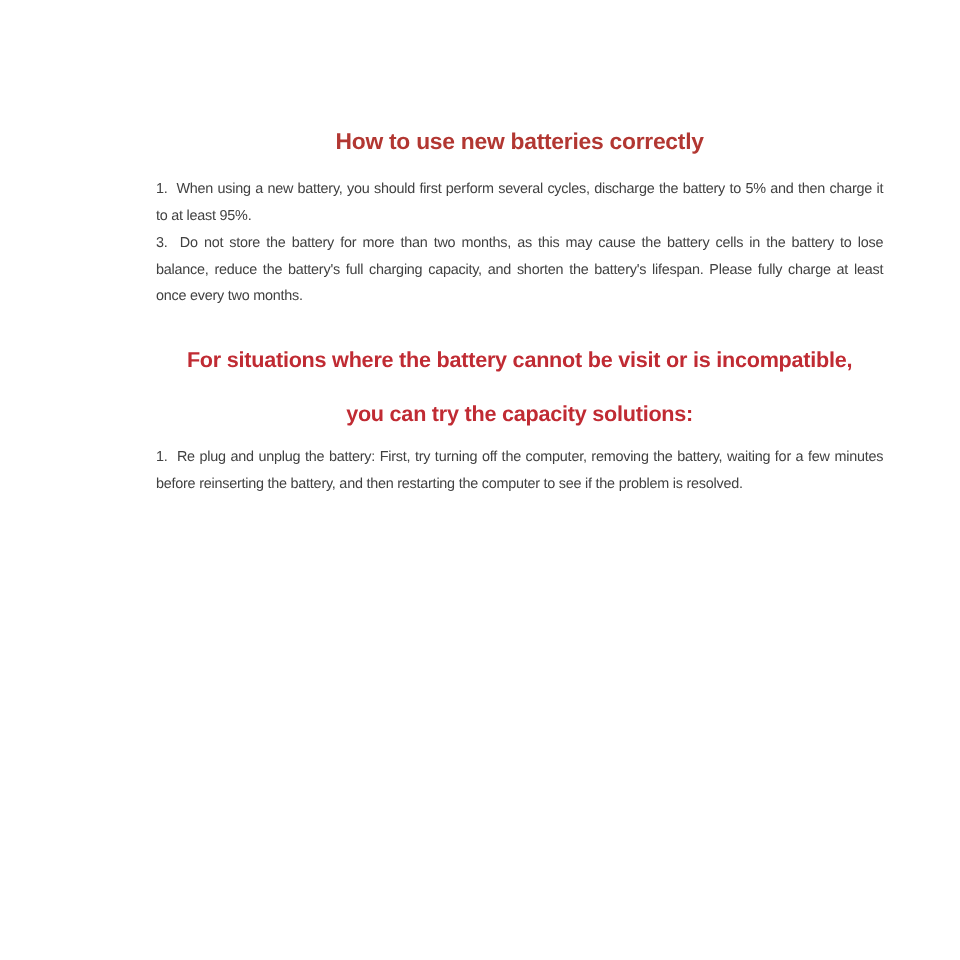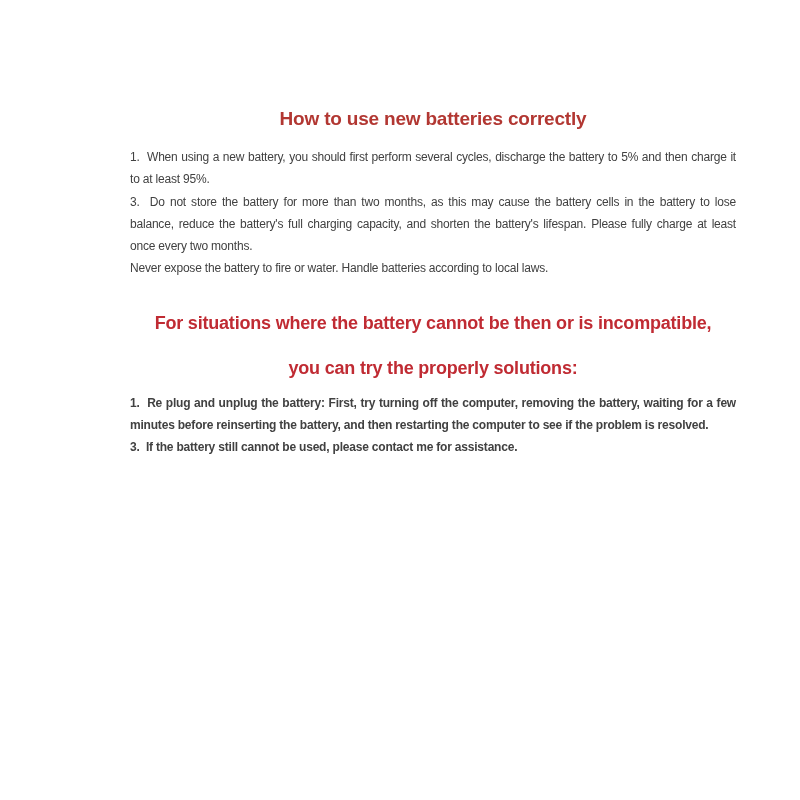--- a/index.html
+++ b/index.html
@@ -44,44 +44,41 @@
   }
   .body-block {
     margin-top: 14px;
     color: var(--body-color, #414141);
     font-size: 12px;
     line-height: 22.3px;
     letter-spacing: -0.2px;
   }
   .body-block.solutions {
     margin-top: 11px;
-    font-weight: bold;
   }
   .body-block p {
     margin: 0;
     text-align: justify;
   }
 </style>
 </head>
 <body>
 
 <div class="page">
   <div class="content">
 
     <h1 class="sec-title">How to use new batteries correctly</h1>
 
     <div class="body-block">
       <p>1.&nbsp; When using a new battery, you should first perform several cycles, discharge the battery to 5% and then charge it to at least 95%.</p>
       <p>3.&nbsp; Do not store the battery for more than two months, as this may cause the battery cells in the battery to lose balance, reduce the battery's full charging capacity, and shorten the battery's lifespan. Please fully charge at least once every two months.</p>
-      <p>Never expose the battery to fire or water. Handle batteries according to local laws.</p>
     </div>
 
-    <h2 class="sec-title">For situations where the battery cannot be then or is incompatible,</h2>
+    <h2 class="sec-title">For situations where the battery cannot be visit or is incompatible,</h2>
 
-    <h2 class="sec-title second-line">you can try the properly solutions:</h2>
+    <h2 class="sec-title second-line">you can try the capacity solutions:</h2>
 
     <div class="body-block solutions">
       <p>1.&nbsp; Re plug and unplug the battery: First, try turning off the computer, removing the battery, waiting for a few minutes before reinserting the battery, and then restarting the computer to see if the problem is resolved.</p>
-      <p>3.&nbsp; If the battery still cannot be used, please contact me for assistance.</p>
     </div>
 
   </div>
 </div>
 
 </body></html>

